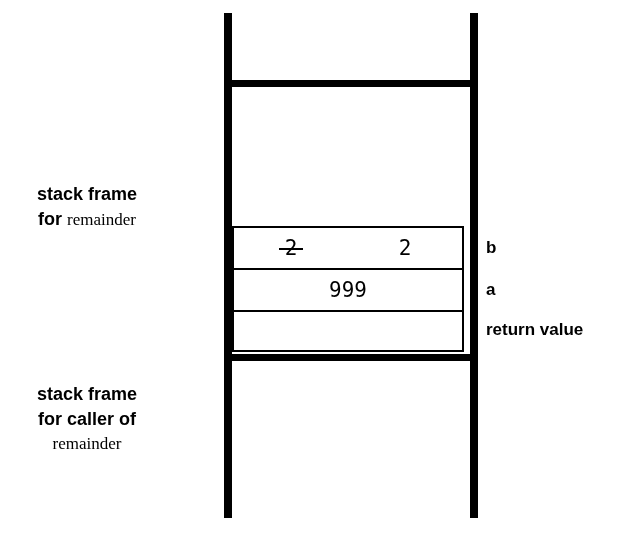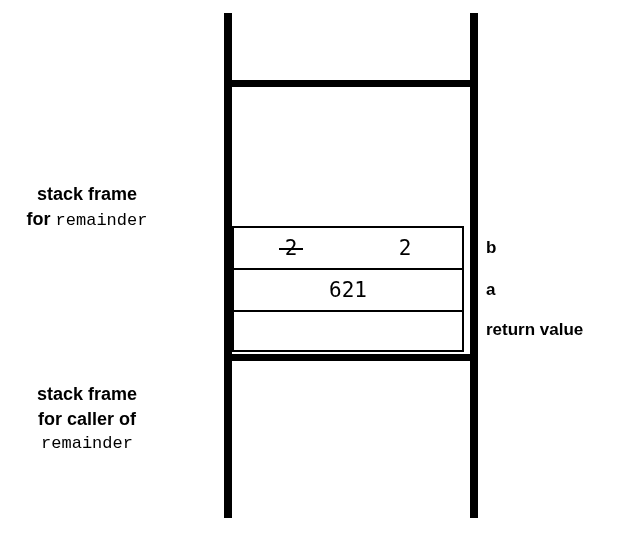--- a/index.html
+++ b/index.html
@@ -116,21 +116,21 @@
     display: block;
     font-size: 18px;
     line-height: 1.38;
     white-space: nowrap;
   }
   .frame-caption .bold {
     font-weight: bold;
     font-family: "Liberation Sans", sans-serif;
   }
   .frame-caption .mono {
-    font-family: Liberation Mono, monospace;
+    font-family: Liberation Serif, serif;
     font-weight: normal;
     font-size: 17px;
   }
   #caption-upper { top: 182px; }
   #caption-lower { top: 382px; }
 </style>
 </head>
 <body>
 
 <div id="stage">
@@ -153,21 +153,21 @@
   </div>
 
   <div id="frame-table">
 
     <div class="table-row">
       <div class="cell crossed"><span class="val">2</span></div>
       <div class="cell"><span class="val">2</span></div>
     </div>
 
     <div class="table-row">
-      <div class="cell"><span class="val">621</span></div>
+      <div class="cell"><span class="val">999</span></div>
     </div>
 
     <div class="table-row">
       <div class="cell empty"><span class="val"></span></div>
       <div class="cell empty"><span class="val"></span></div>
     </div>
 
   </div>
 
   <div class="slot-label" id="slot-label-b">b</div>

